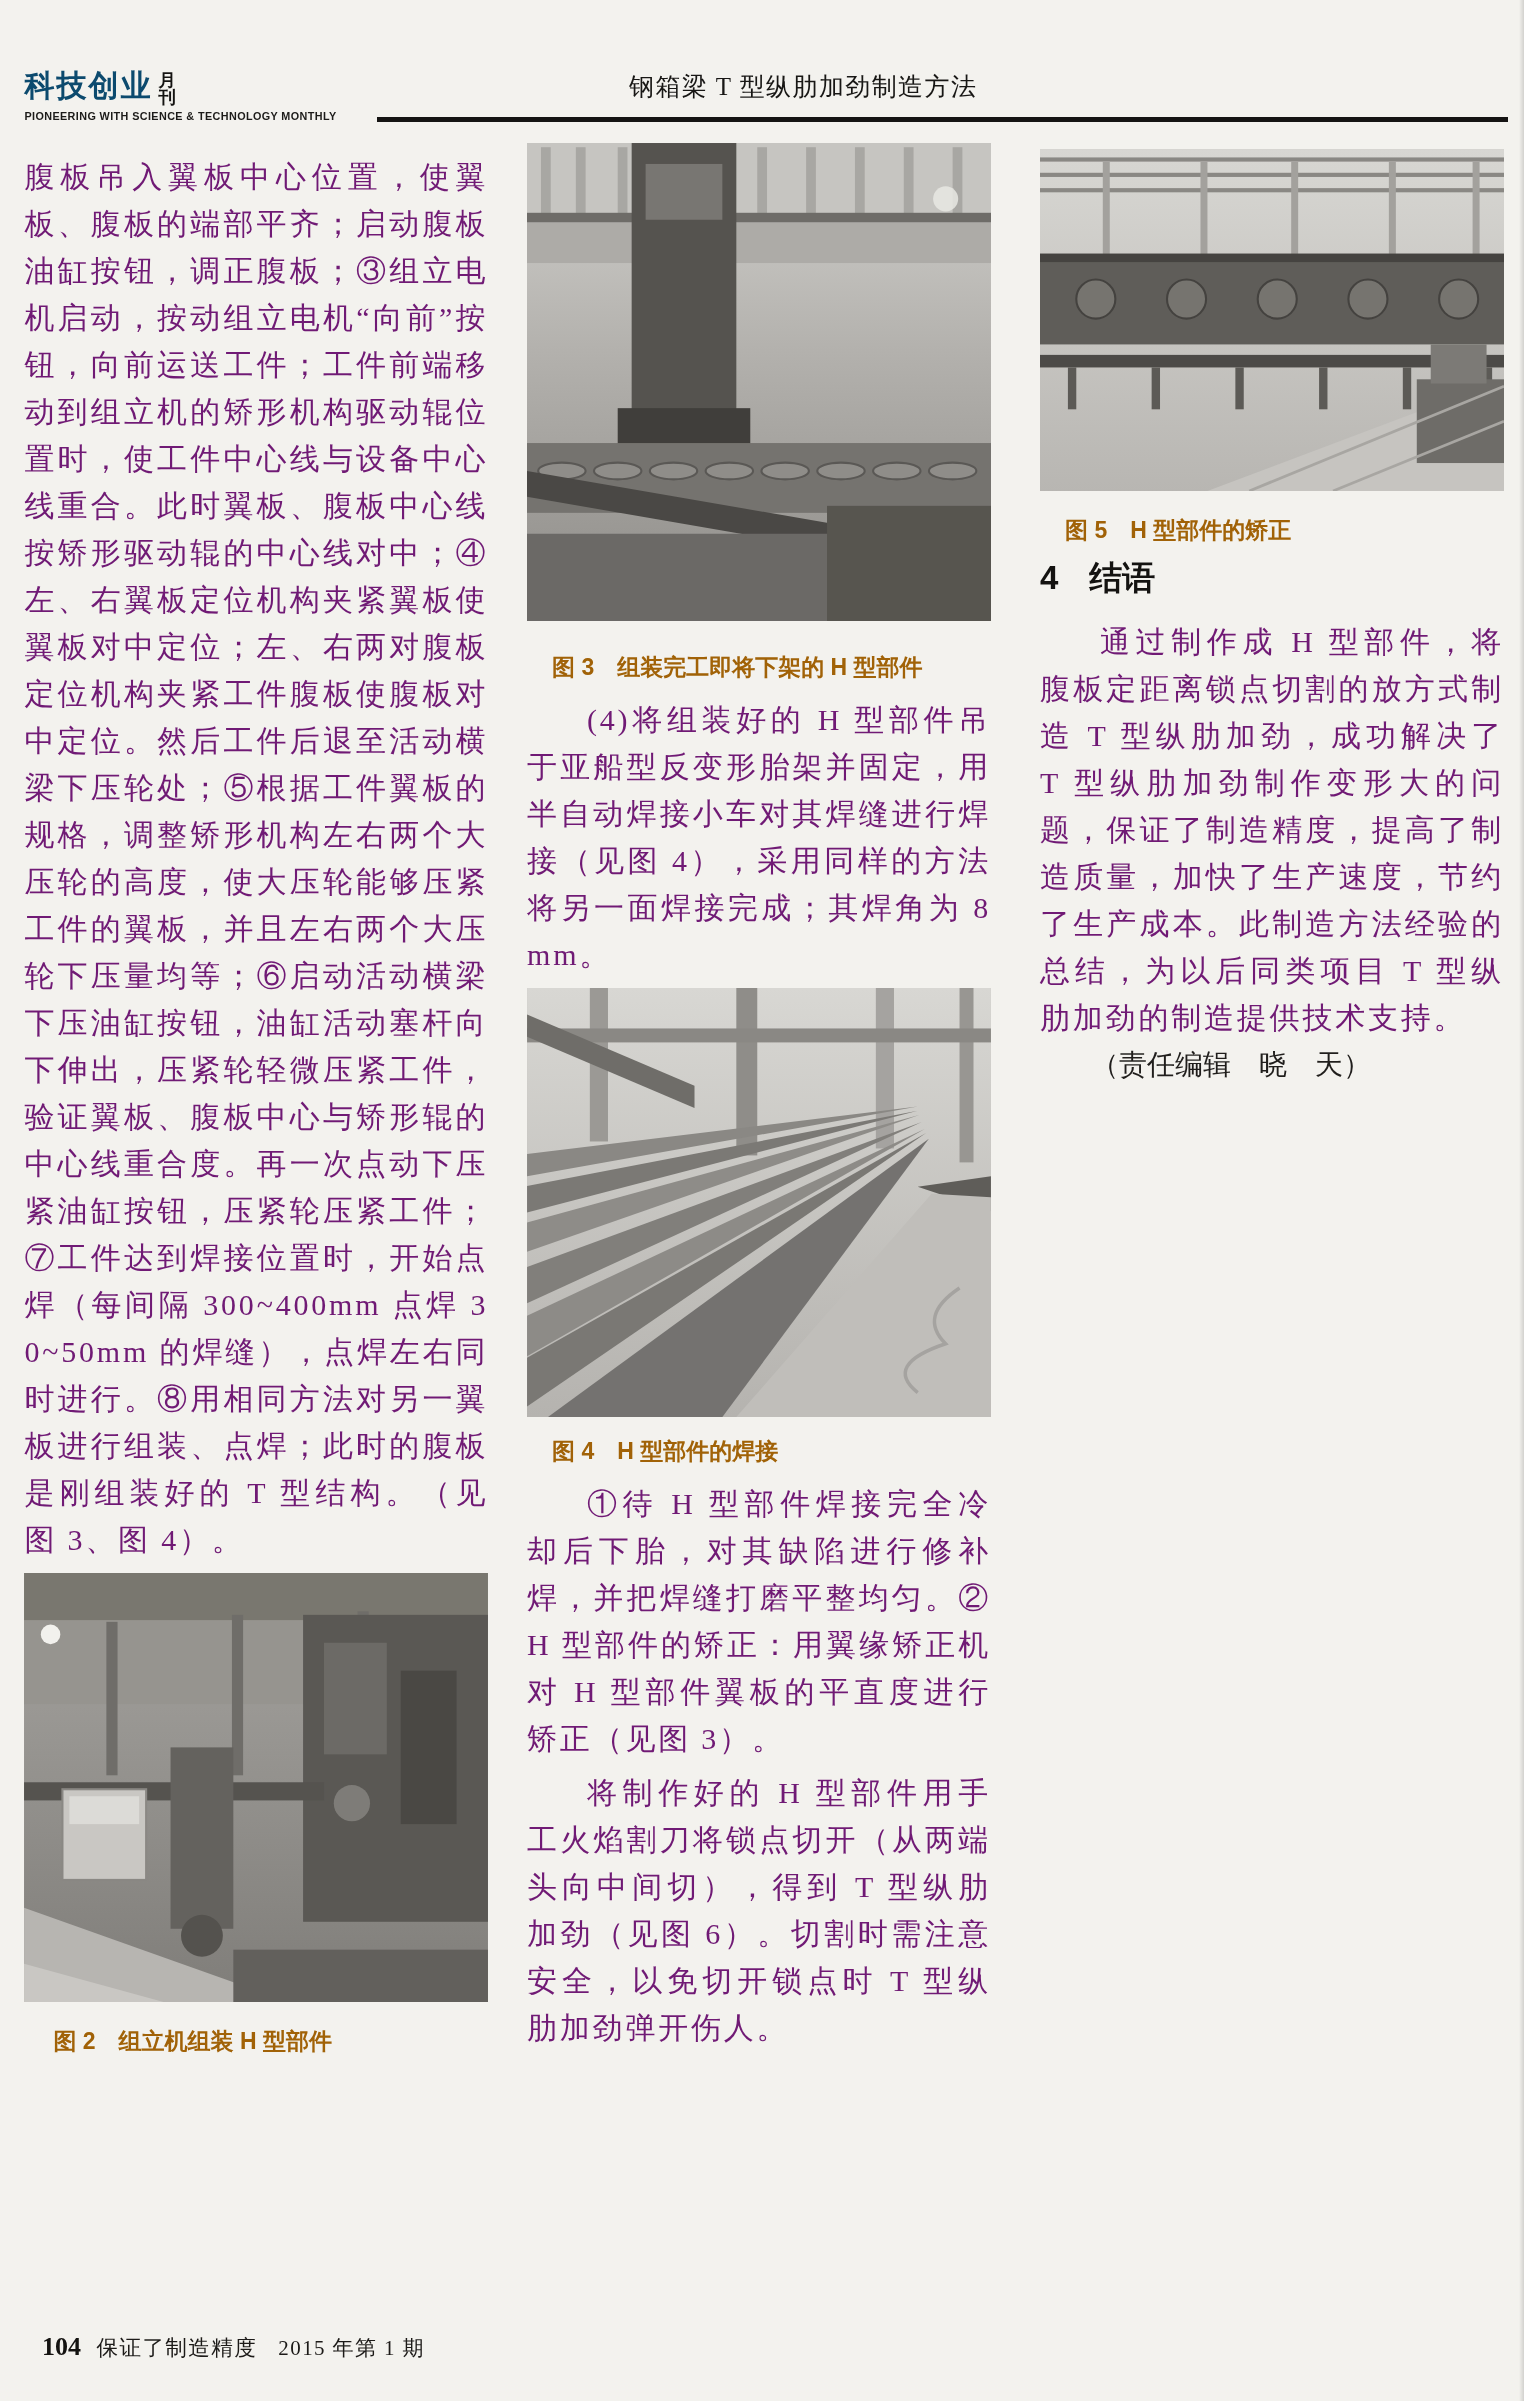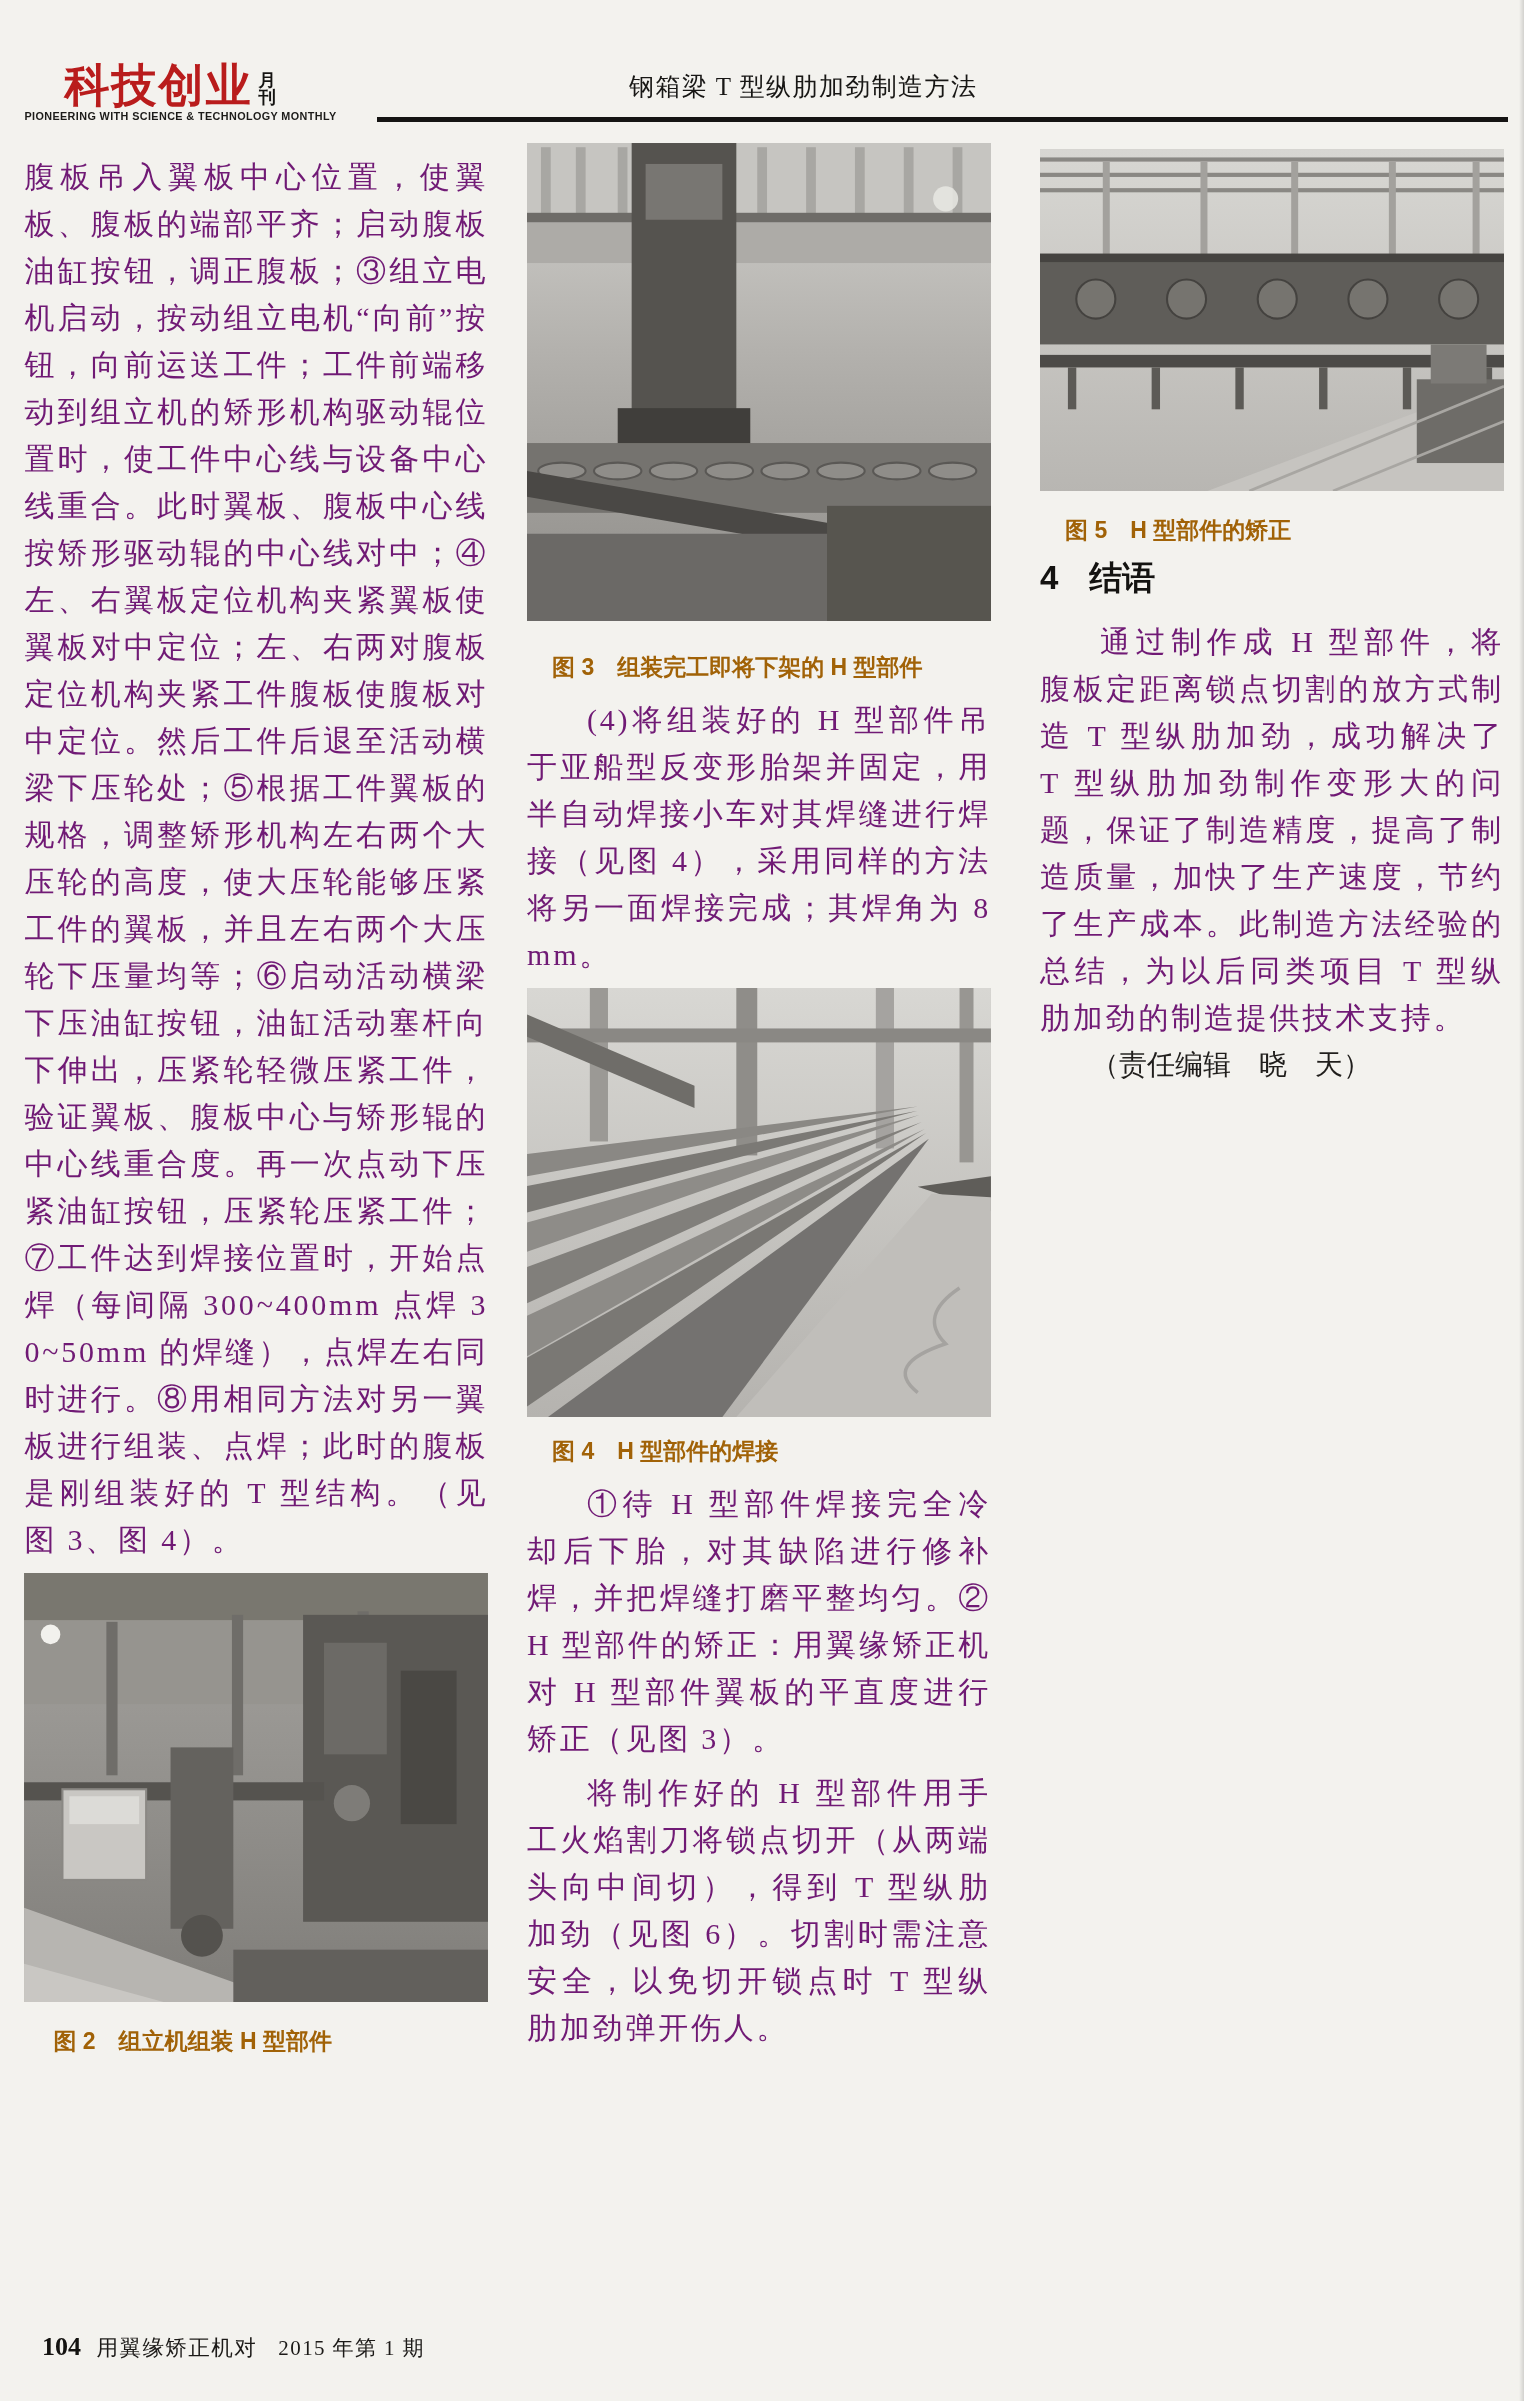--- a/index.html
+++ b/index.html
@@ -10,23 +10,22 @@
   }
   .scan-edge { position:absolute; top:0; right:0; width:5.6px; height:100%;
     background:linear-gradient(90deg, rgba(0,0,0,0), rgba(0,0,0,0.16)); }
 
   
   .header { position:absolute; left:0; top:0; width:100%; height:140px; }
   .logo { position:absolute; left:24.4px; top:64px; }
   .logo-row { display:flex; align-items:flex-start; }
   .logo-main {
     font-family:"Liberation Sans", sans-serif; font-weight:900;
-    font-size:45px; line-height:43px; letter-spacing:2.1px; color:#b91c1c;
+    font-size:30px; line-height:43px; letter-spacing:2.1px; color:#0c4a6e;
     transform:scaleY(1.02);
-    margin-left:40px;
   }
   .logo-mk { display:flex; flex-direction:column; margin-left:5.6px; margin-top:8.4px;
     font-family:"Liberation Sans", sans-serif; font-weight:900;
     font-size:17.4px; line-height:17px; color:#141311; }
   .logo-sub {
     margin-top:2.8px; font-family:"Liberation Sans", sans-serif; font-weight:700;
     font-size:10.8px; letter-spacing:0.4px; color:#1c1b19; white-space:nowrap;
   }
   .running-title {
     position:absolute; left:629px; top:70px; font-size:25px; letter-spacing:1.4px;
@@ -268,19 +267,19 @@
       <span>结语</span>
     </h2>
 
     <p class="body-text indent" style="margin-top:21px;">通过制作成 H 型部件，将腹板定距离锁点切割的放方式制造 T 型纵肋加劲，成功解决了 T 型纵肋加劲制作变形大的问题，保证了制造精度，提高了制造质量，加快了生产速度，节约了生产成本。此制造方法经验的总结，为以后同类项目 T 型纵肋加劲的制造提供技术支持。</p>
 
     <p class="editor-note">（责任编辑　晓　天）</p>
   </div>
 
   <div class="footer">
     <span class="pageno">104</span>
-    <span class="fjournal">用翼缘矫正机对</span>
+    <span class="fjournal">保证了制造精度</span>
     <span class="fissue">2015 年第 1 期</span>
   </div>
 
   <div class="scan-edge"></div>
 </div>
 
 
 </body></html>

